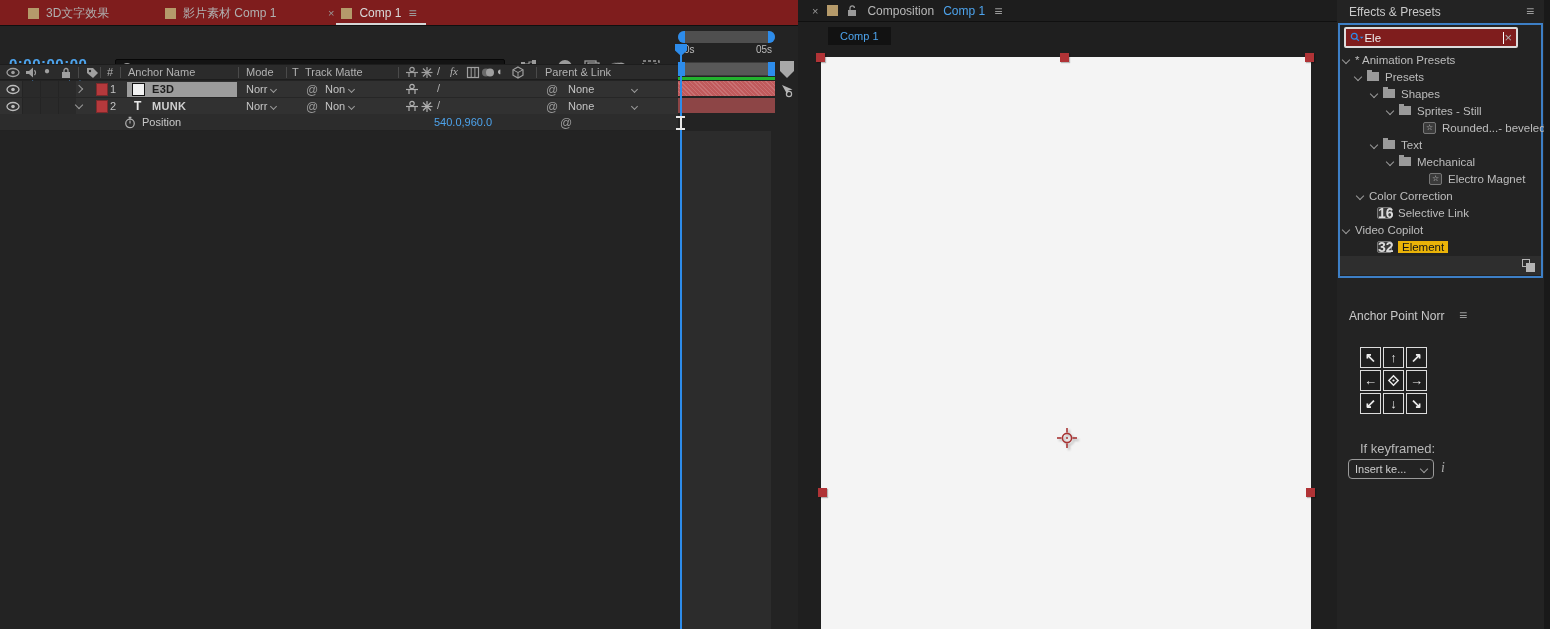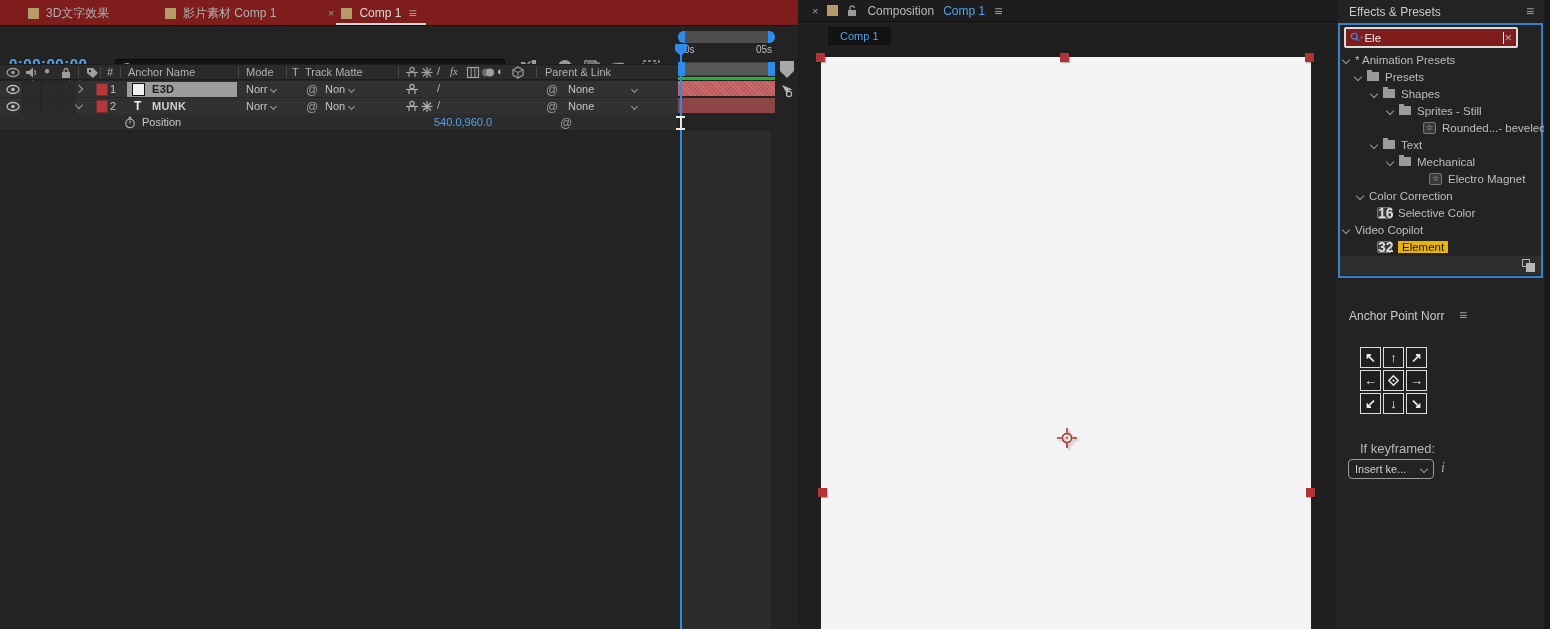--- a/index.html
+++ b/index.html
@@ -467,21 +467,21 @@
     <div class="trow" style="left:92px; top:170px">
       <span class="fx-ic">☆</span>
         <span>Electro Magnet</span>
     </div>
     <div class="trow" style="left:20px;  top:187px">
       <span class="chev down"></span>
         <span>Color Correction</span>
     </div>
     <div class="trow" style="left:40px; top:204px">
       <span class="bit-ic">16</span>
-      <span>Selective Color</span>
+      <span>Selective Link</span>
     </div>
     <div class="trow" style="left:6px;  top:221px">
       <span class="chev down"></span>
         <span>Video Copilot</span>
     </div>
     <div class="trow" style="left:40px; top:238px">
       <span class="bit-ic">32</span>
       <span class="sel-label">Element</span>
     </div>
 

